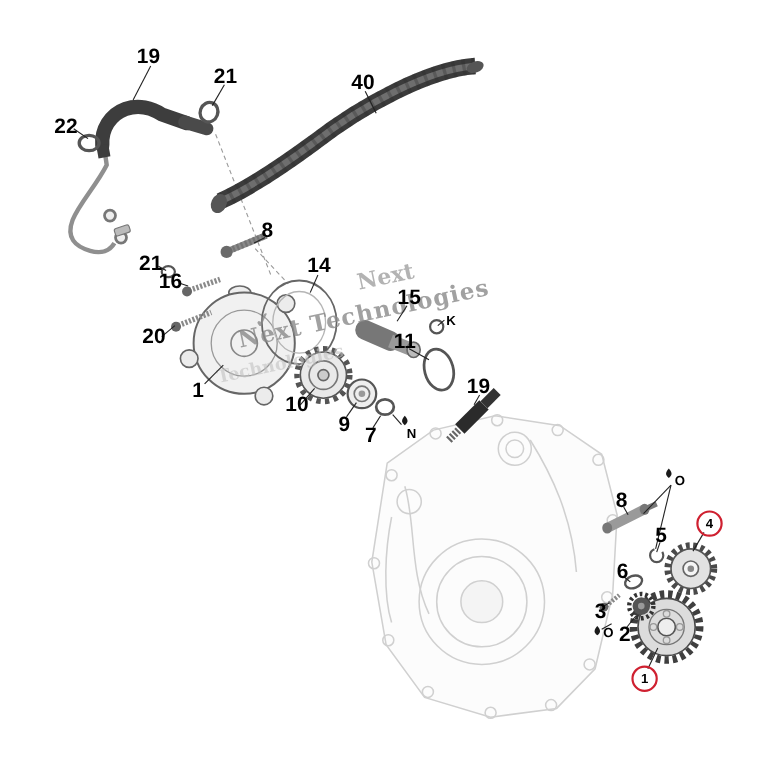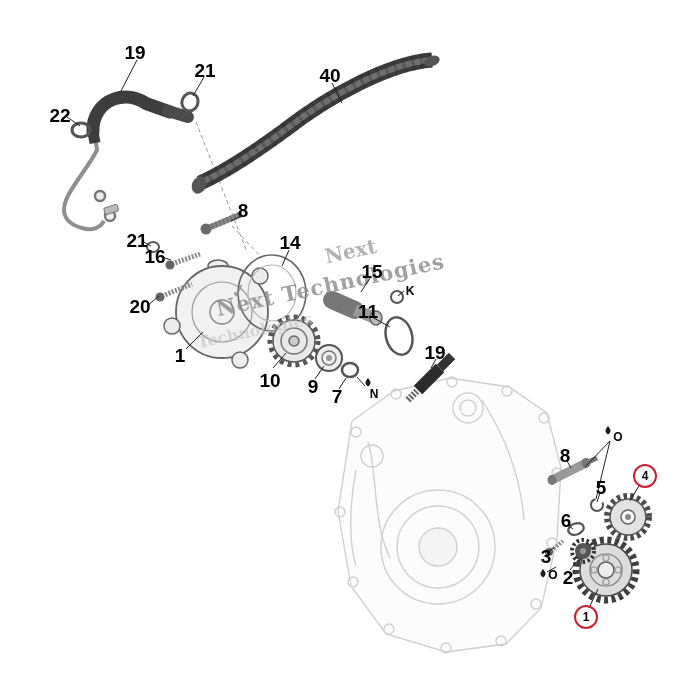--- a/index.html
+++ b/index.html
@@ -207,21 +207,21 @@
   <span class="callout" style="left:330px;top:75px">40</span>
   <span class="callout" style="left:243px;top:210px">8</span>
   <span class="callout" style="left:290px;top:242px">14</span>
   <span class="callout" style="left:137px;top:240px">21</span>
   <span class="callout" style="left:155px;top:256px">16</span>
   <span class="callout" style="left:372px;top:271px">15</span>
   <span class="callout letter" style="left:410px;top:291px">K</span>
   <span class="callout" style="left:140px;top:306px">20</span>
   <span class="callout" style="left:368px;top:311px">11</span>
   <span class="callout" style="left:180px;top:355px">1</span>
-  <span class="callout" style="left:270px;top:380px">10</span>
+  <span class="callout" style="left:270px;top:368px">10</span>
   <span class="callout" style="left:313px;top:386px">9</span>
   <span class="callout" style="left:337px;top:396px">7</span>
   <span class="callout letter" style="left:374px;top:394px">N</span>
   <span class="callout" style="left:435px;top:352px">19</span>
   <span class="callout letter" style="left:618px;top:437px">O</span>
   <span class="callout" style="left:565px;top:455px">8</span>
   <span class="callout circled" style="left:645px;top:476px">4</span>
   <span class="callout" style="left:601px;top:487px">5</span>
   <span class="callout" style="left:566px;top:520px">6</span>
   <span class="callout" style="left:546px;top:556px">3</span>

